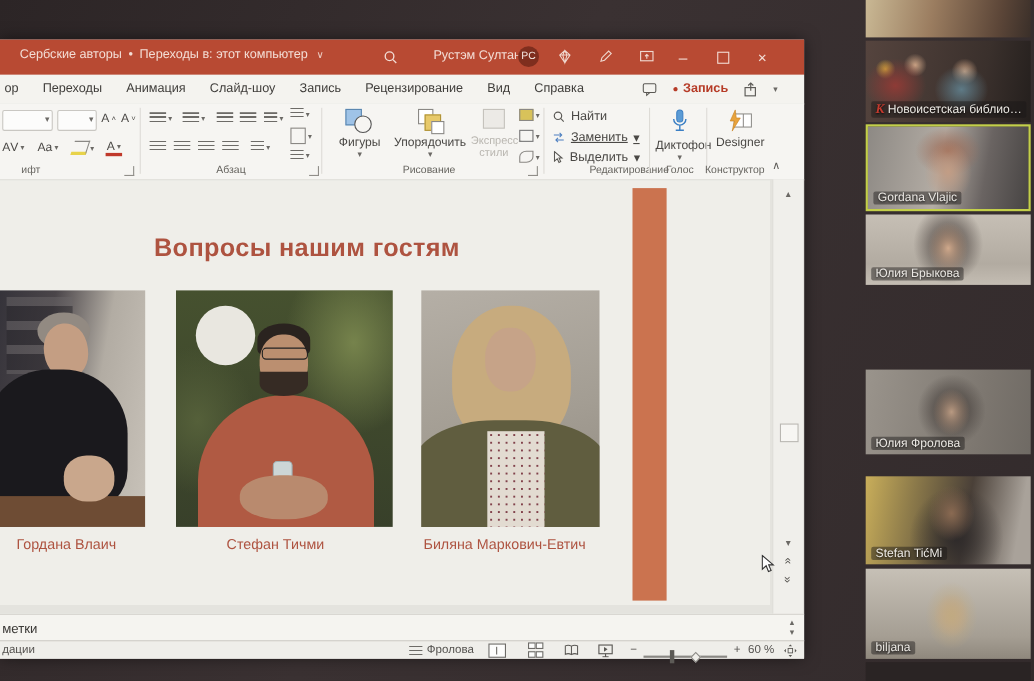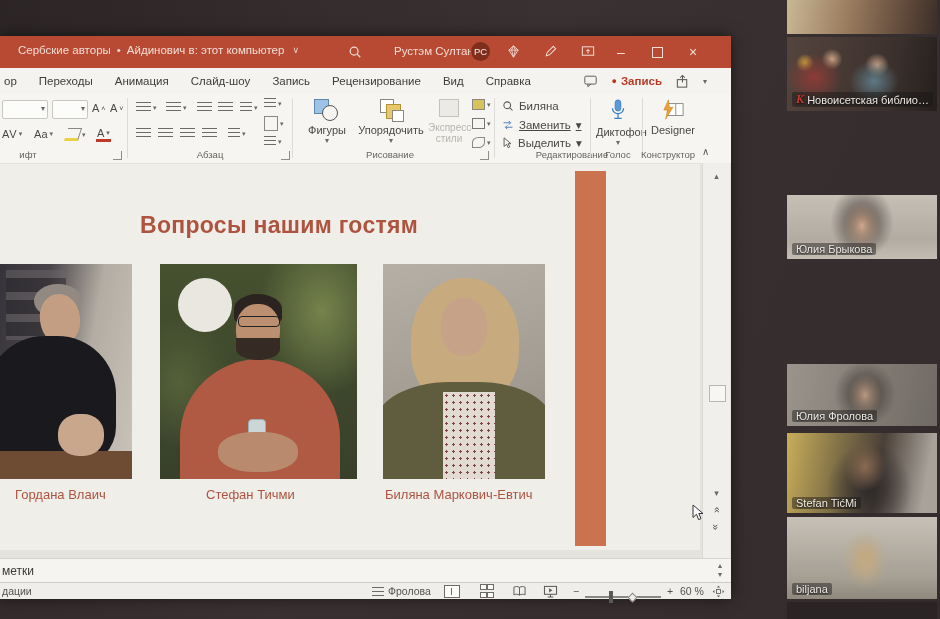--- a/index.html
+++ b/index.html
@@ -86,21 +86,21 @@
 <body>
 
 <div class="stage">
 
   <div class="pp">
 
     <div class="titlebar">
       <div class="doc">
         <span>Сербские авторы</span>
         <span>•</span>
-        <span>Айдинович в: этот компьютер</span>
+        <span>Переходы в: этот компьютер</span>
         <span class="tchev">∨</span>
       </div>
       <div class="abs" style="left:348px;top:9px;">
         <svg width="14" height="14" viewBox="0 0 16 16">
             <circle cx="7" cy="7" r="4.5" fill="none" stroke="#f3ddd5" stroke-width="1.4"></circle>
             <line x1="10.5" y1="10.5" x2="14" y2="14" stroke="#f3ddd5" stroke-width="1.4"></line>
           </svg>
       </div>
       <div class="abs" style="left:394px;top:9px;">Рустэм Султанов</div>
       <div class="avatar">РС</div>
@@ -280,21 +280,21 @@
         </div>
       <div class="glabel" style="left:330px;">Рисование</div>
       <div class="dlg" style="left:480px;top:57px;"></div>
       <div class="gdiv" style="left:494px;"></div>
 
       <div class="editrow" style="left:502px;top:6px;">
         <svg width="12" height="12" viewBox="0 0 16 16">
             <circle cx="7" cy="7" r="4.5" fill="none" stroke="#5a5854" stroke-width="1.4"></circle>
             <line x1="10.5" y1="10.5" x2="14" y2="14" stroke="#5a5854" stroke-width="1.4"></line>
           </svg>
-        <span>Биляна</span>
+        <span>Найти</span>
       </div>
       <div class="editrow" style="left:502px;top:24px;text-decoration:underline;">
         <svg width="12" height="12" viewBox="0 0 16 16">
             <path d="M2 5 H11 M9 2.5 L11.5 5 L9 7.5 M14 11 H5 M7 8.5 L4.5 11 L7 13.5" fill="none" stroke="#4d7fc0" stroke-width="1.3"></path>
           </svg>
         <span>Заменить</span>
         <span class="dd">▾</span>
       </div>
       <div class="editrow" style="left:502px;top:42px;">
         <svg width="11" height="12" viewBox="0 0 12 14">
@@ -432,27 +432,30 @@
 
   <div class="tile" style="top:0;height:34px;background:linear-gradient(100deg,#c9b894 0%,#9b7d60 40%,#5c4638 80%,#3a2f29 100%);"></div>
 
   <div class="tile" style="top:37px;height:74px;background:radial-gradient(40px 35px at 18% 55%,#8e3b36,rgba(0,0,0,0) 70%),radial-gradient(34px 30px at 58% 60%,#5e7a86,rgba(0,0,0,0) 72%),radial-gradient(16px 16px at 60% 38%,#c9a183,rgba(0,0,0,0) 75%),radial-gradient(14px 14px at 30% 30%,#c9a183,rgba(0,0,0,0) 75%),radial-gradient(12px 12px at 12% 35%,#d8b23e,rgba(0,0,0,0) 75%),linear-gradient(100deg,#55443e,#3a302c 70%,#241f1d);">
     <div class="pname">
       <span class="logo">К</span>
       <span>Новоисетская библио…</span>
     </div>
   </div>
 
+  <div class="tile" style="top:113px;height:79px;border:2px solid #c3cf4a;box-sizing:border-box;background:radial-gradient(30px 38px at 50% 55%,#c29d85,rgba(0,0,0,0) 72%),radial-gradient(40px 30px at 50% 30%,#9c6a55,rgba(0,0,0,0) 75%),linear-gradient(100deg,#8d8984 0%,#b3aca4 45%,#6a6462 72%,#474443 100%);">
+    <div class="pname">Gordana Vlajic</div>
+  </div>
 
   <div class="tile" style="top:195px;height:64px;background:radial-gradient(26px 34px at 50% 48%,#cfa98c,rgba(0,0,0,0) 70%),radial-gradient(44px 50px at 50% 42%,#3d3431,rgba(0,0,0,0) 72%),linear-gradient(#c6bfb5,#b2aba1 70%,#c4bdb3);">
     <div class="pname">Юлия Брыкова</div>
   </div>
 
 
-  <div class="tile" style="top:364px;height:62px;background:radial-gradient(24px 30px at 52% 50%,#b99a82,rgba(0,0,0,0) 70%),radial-gradient(42px 44px at 52% 48%,#3a3330,rgba(0,0,0,0) 74%),linear-gradient(100deg,#9a948c,#7c766f 70%,#6f6a64);">
+  <div class="tile" style="top:336px;height:77px;background:radial-gradient(24px 30px at 52% 50%,#b99a82,rgba(0,0,0,0) 70%),radial-gradient(42px 44px at 52% 48%,#3a3330,rgba(0,0,0,0) 74%),linear-gradient(100deg,#9a948c,#7c766f 70%,#6f6a64);">
     <div class="pname">Юлия Фролова</div>
   </div>
 
   <div class="tile" style="top:433px;height:80px;background:radial-gradient(30px 36px at 52% 42%,#8a6a52,rgba(0,0,0,0) 70%),radial-gradient(55px 60px at 55% 70%,#2e2a2a,rgba(0,0,0,0) 78%),linear-gradient(100deg,#c9ae5a 0%,#8c7a4a 28%,#4a4038 60%,#a9a29a 90%);">
     <div class="pname">Stefan TićMi</div>
   </div>
 
   <div class="tile" style="top:517px;height:82px;background:radial-gradient(34px 44px at 52% 52%,#c0aa82,rgba(0,0,0,0) 70%),radial-gradient(22px 28px at 52% 52%,#c7a488,rgba(0,0,0,0) 72%),linear-gradient(#c6c0b6,#a59e93 75%,#8f887d);">
     <div class="pname">biljana</div>
   </div>

